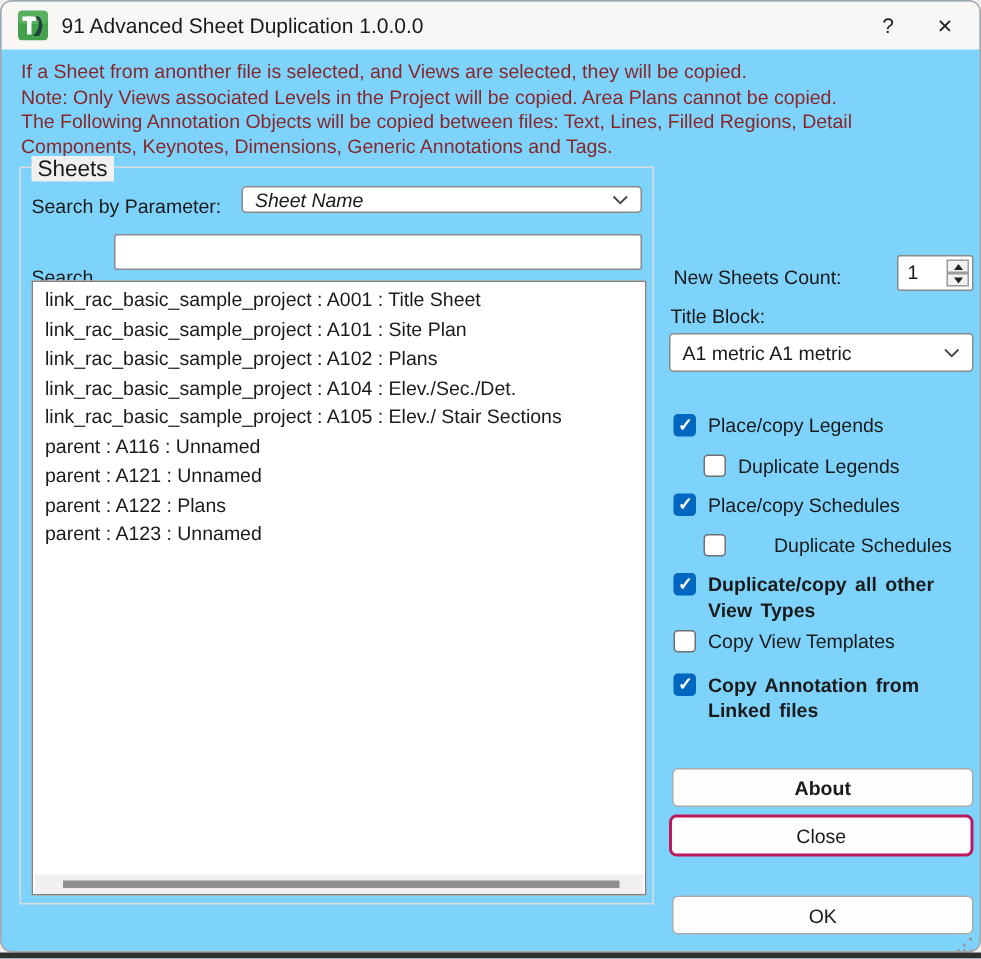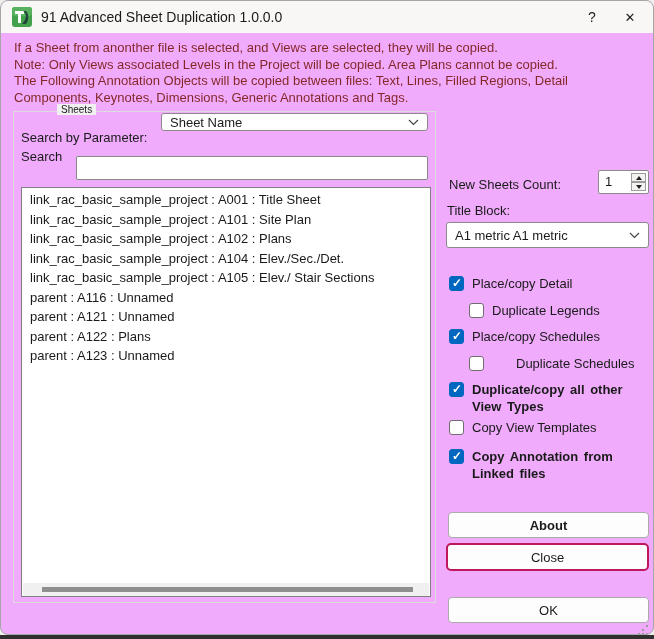--- a/index.html
+++ b/index.html
@@ -2,42 +2,42 @@
 <html><head>
 <meta charset="utf-8">
 <style>
   * { margin:0; padding:0; box-sizing:border-box; }
   html,body { width:654px; height:639px; }
   body { font-family:"Liberation Sans", sans-serif; background:#e6e6e6; position:relative; overflow:hidden; }
 
   .screen { position:absolute; inset:0; background:#efefef; }
   .taskbar-edge { position:absolute; left:0; bottom:0; width:654px; height:4px; background:#303030; }
 
-  .win { position:absolute; left:0; top:0; width:654px; height:635px; background:#f0abfc;
+  .win { position:absolute; left:0; top:0; width:654px; height:635px; background:#7dd3fc;
          border:1px solid #a6a6a6; border-radius:8px; overflow:hidden; }
 
   
   .titlebar { position:absolute; left:0; top:0; right:0; height:32px; background:#f8f7f6;
               display:flex; align-items:center; padding-left:11px; }
   .app-icon { width:20px; height:20px; margin-right:9px; flex:0 0 auto; }
   .title-text { font-size:14px; color:#1a1a1a; }
   .tb-btns { margin-left:auto; display:flex; align-items:center; height:32px; }
   .tb-btn { width:38px; height:32px; display:flex; align-items:center; justify-content:center;
             font-size:14px; color:#1f1f1f; cursor:default; }
   .tb-btn.close { margin-right:4px; font-size:13px; }
 
   
   .intro { position:absolute; left:13px; top:39px; width:634px; font-size:13px;
            line-height:16.5px; color:#86282a; }
 
   
   .groupbox { position:absolute; left:12px; top:110px; width:423px; height:492px;
               border:1px solid #dcdcdc; }
   .groupbox-label { position:absolute; left:20px; top:103px; background:#f0f0f0;
-                    padding:0 4px; font-size:10px; color:#1a1a1a;margin-left:36px; }
+                    padding:0 4px; font-size:15px; color:#1a1a1a; }
 
   .lbl { position:absolute; font-size:13px; color:#1a1a1a; white-space:nowrap; }
 
   .combo { position:absolute; background:#fff; border:1px solid #8a8a8a; border-radius:3px;
            display:flex; align-items:center; padding:0 8px; font-size:13px; color:#1a1a1a; }
   .combo .chev { margin-left:auto; display:flex; align-items:center; }
 
   .textinput { position:absolute; background:#fff; border:1px solid #8a8a8a; border-radius:2px;
                font-size:13px; padding:0 6px; font-family:"Liberation Sans", sans-serif; color:#1a1a1a; }
 
@@ -108,30 +108,30 @@
       <div>If a Sheet from anonther file is selected, and Views are selected, they will be copied.</div>
       <div>Note: Only Views associated Levels in the Project will be copied. Area Plans cannot be copied.</div>
       <div>The Following Annotation Objects will be copied between files: Text, Lines, Filled Regions, Detail Components, Keynotes, Dimensions, Generic Annotations and Tags.</div>
     </div>
 
     <div class="groupbox"></div>
     <span class="groupbox-label">Sheets</span>
 
     <span class="lbl" style="left:20px; top:129px;">Search by Parameter:</span>
 
-    <div class="combo" style="left:160px; top:112px; width:267px; height:18px;">
+    <div class="combo" style="left:160px; top:123px; width:267px; height:18px;font-style:italic;">
       <span>Sheet Name</span>
       <span class="chev">
         <svg width="11" height="7" viewBox="0 0 11 7">
             <path d="M1 1 L5.5 5.5 L10 1" fill="none" stroke="#454545" stroke-width="1.2"></path>
           </svg>
       </span>
     </div>
 
-    <span class="lbl" style="left:20px; top:148px;">Search</span>
+    <span class="lbl" style="left:20px; top:176px;">Search</span>
 
     <input class="textinput" style="left: 75px; top: 155px; width: 352px; height: 24px;" value="">
 
     <div class="listbox">
       <div class="list-items">
           <div class="list-item">link_rac_basic_sample_project : A001 : Title Sheet</div>
           <div class="list-item">link_rac_basic_sample_project : A101 : Site Plan</div>
           <div class="list-item">link_rac_basic_sample_project : A102 : Plans</div>
           <div class="list-item">link_rac_basic_sample_project : A104 : Elev./Sec./Det.</div>
           <div class="list-item">link_rac_basic_sample_project : A105 : Elev./ Stair Sections</div>
@@ -163,21 +163,21 @@
       <span>A1 metric A1 metric</span>
       <span class="chev">
         <svg width="11" height="7" viewBox="0 0 11 7">
             <path d="M1 1 L5.5 5.5 L10 1" fill="none" stroke="#454545" stroke-width="1.2"></path>
           </svg>
       </span>
     </div>
 
     <div class="chk-row" style="left:448px; top:275px;">
       <div class="checkbox checked"></div>
-      <span class="chk-label">Place/copy Detail</span>
+      <span class="chk-label">Place/copy Legends</span>
     </div>
     <div class="chk-row" style="left:468px; top:302px;">
       <div class="checkbox"></div>
       <span class="chk-label">Duplicate Legends</span>
     </div>
     <div class="chk-row" style="left:448px; top:328px;">
       <div class="checkbox checked"></div>
       <span class="chk-label">Place/copy Schedules</span>
     </div>
     <div class="chk-row" style="left:468px; top:355px;gap:32px;">

